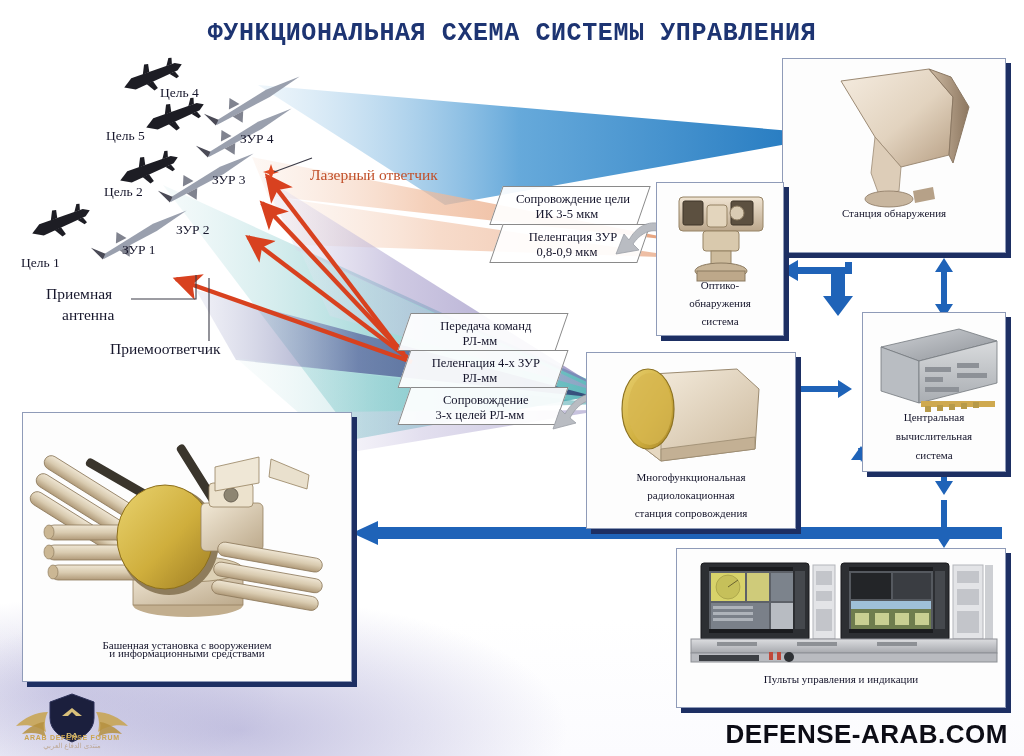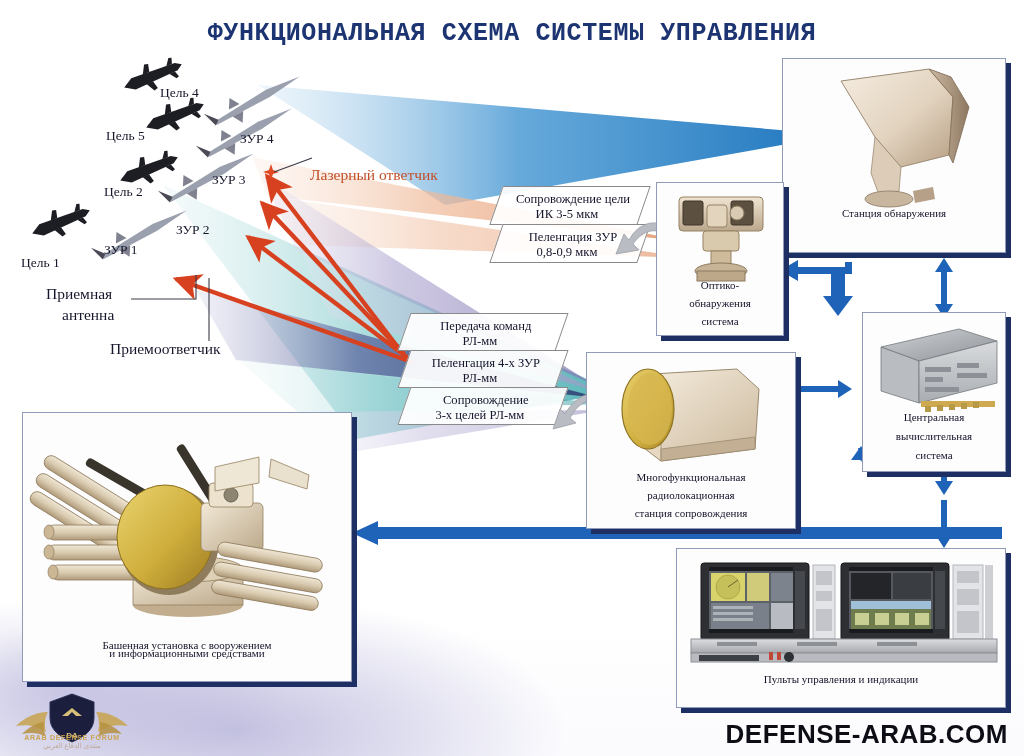--- a/index.html
+++ b/index.html
@@ -221,21 +221,21 @@
     </g>
   </svg>
 
   <div class="title">ФУНКЦИОНАЛЬНАЯ СХЕМА СИСТЕМЫ УПРАВЛЕНИЯ</div>
 
   <div class="lbl" style="left:21px;  top:255px;">Цель 1</div>
   <div class="lbl" style="left:104px; top:184px;">Цель 2</div>
   <div class="lbl" style="left:106px; top:128px;">Цель 5</div>
   <div class="lbl" style="left:160px; top:85px;">Цель 4</div>
 
-  <div class="lbl" style="left:104px; top:242px;">ЗУР 1</div>
+  <div class="lbl" style="left:122px; top:242px;">ЗУР 1</div>
   <div class="lbl" style="left:176px; top:222px;">ЗУР 2</div>
   <div class="lbl" style="left:212px; top:172px;">ЗУР 3</div>
   <div class="lbl" style="left:240px; top:131px;">ЗУР 4</div>
 
   <div class="lbl big" style="left:298px; top:166px; color:#c1502a;margin-left:12px;">Лазерный ответчик</div>
 
   <div class="lbl big" style="left:46px; top:285px;">Приемная</div>
   <div class="lbl big" style="left:62px; top:306px;">антенна</div>
   <div class="lbl big" style="left:110px; top:340px;">Приемоответчик</div>
 

